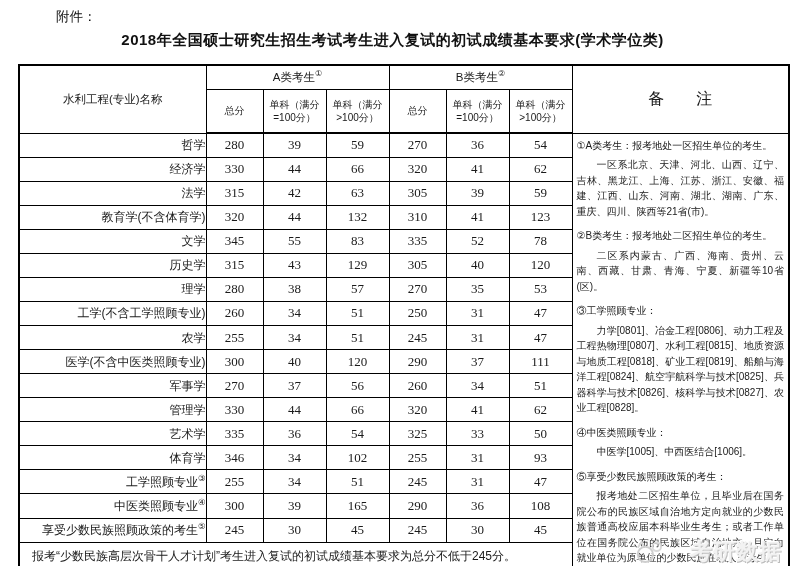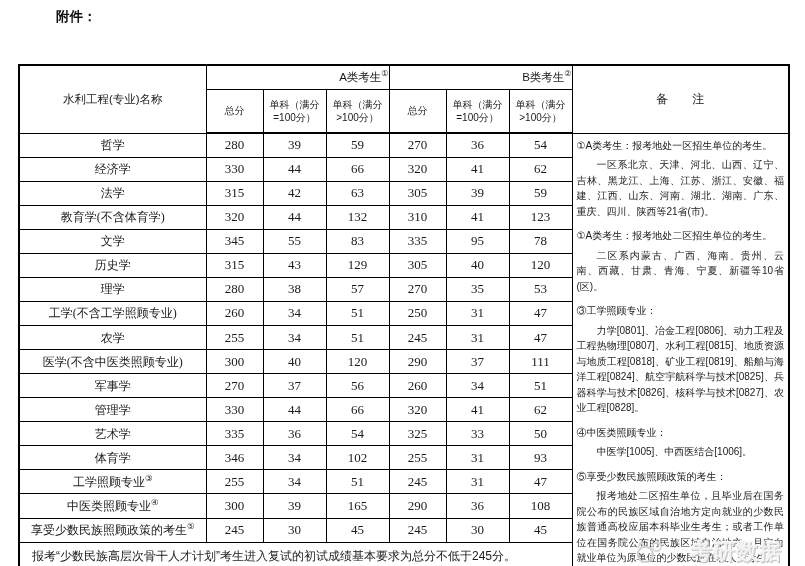--- a/index.html
+++ b/index.html
@@ -8,21 +8,21 @@
     width: 805px; height: 566px;
     background: #ffffff;
     color: #111111;
     font-family: "Liberation Sans", sans-serif;
     overflow: hidden;
   }
   .page { position: relative; width: 805px; height: 566px; }
 
   .attachment {
     position: absolute; left: 33px; top: 8px;
-    font-size: 13.5px; font-weight: bold; padding-left: 23px;
+    font-size: 13.5px; font-weight: normal; padding-left: 23px;
   }
   .doc-title {
     position: absolute; left: 0; right: 20px; top: 31px;
     text-align: center; font-size: 15px; font-weight: bold;
     letter-spacing: 0.5px;
   }
 
   table.score {
     position: absolute; left: 18px; top: 64px;
     width: 770px;
@@ -30,28 +30,28 @@
     table-layout: fixed;
     border: 2px solid #000;
   }
   table.score th, table.score td {
     border: 1px solid #000;
     padding: 0;
     color: #1a1a1a;
   }
   thead th { font-weight: normal; vertical-align: middle; text-align: center; }
   th.subject-h { font-size: 11.5px; border-bottom: 2px solid #000; }
-  th.group-h   { height: 24px; font-size: 11.5px; text-align: right; }
+  th.group-h   { height: 24px; font-size: 11.5px; }
   th.group-h sup { font-size: 8px; }
   tr.sub-row th { height: 44px; font-size: 10px; line-height: 1.3; padding: 0 3px; border-bottom: 2px solid #000; }
-  th.notes-h { font-size: 12px; border-bottom: 2px solid #000; }
+  th.notes-h { font-size: 16px; border-bottom: 2px solid #000; }
 
   td.subject {
-    text-align: center; padding-left: 6px;
-    font-size: 12px; height: 22px; font-family: Liberation Serif, serif;
+    text-align: right; padding-left: 6px;
+    font-size: 12px; height: 22px;
   }
   td.subject sup { font-size: 8.5px; }
   td.num {
     text-align: center;
     font-family: "Liberation Serif", serif;
     font-size: 13px; height: 22px;
   }
   tr.footer-row td {
     height: 26px; font-size: 12px;
     text-align: left; padding-left: 12px;
@@ -82,20 +82,21 @@
     letter-spacing: 1px;
     white-space: nowrap;
   }
 </style>
 </head>
 <body>
 
 <div class="page">
 
   <div class="attachment">附件：</div>
+  <div class="doc-title">2018年全国硕士研究生招生考试考生进入复试的初试成绩基本要求(学术学位类)</div>
 
   <table class="score">
     <colgroup>
       <col style="width:187px">
         <col style="width:57px">
         <col style="width:63px">
         <col style="width:63px">
       <col style="width:57px">
         <col style="width:63px">
         <col style="width:63px">
@@ -123,21 +124,21 @@
     <td class="num">280</td>
     <td class="num">39</td>
     <td class="num">59</td>
     <td class="num">270</td>
     <td class="num">36</td>
     <td class="num">54</td>
   <td class="notes-cell" rowspan="18">
     <div class="notes-body">
               <p class="note-p">①A类考生：报考地处一区招生单位的考生。</p>
               <p class="note-p indent">一区系北京、天津、河北、山西、辽宁、吉林、黑龙江、上海、江苏、浙江、安徽、福建、江西、山东、河南、湖北、湖南、广东、重庆、四川、陕西等21省(市)。</p>
-              <p class="note-p gap">①A类考生：报考地处二区招生单位的考生。</p>
+              <p class="note-p gap">②B类考生：报考地处二区招生单位的考生。</p>
               <p class="note-p indent">二区系内蒙古、广西、海南、贵州、云南、西藏、甘肃、青海、宁夏、新疆等10省(区)。</p>
               <p class="note-p gap">③工学照顾专业：</p>
               <p class="note-p indent">力学[0801]、冶金工程[0806]、动力工程及工程热物理[0807]、水利工程[0815]、地质资源与地质工程[0818]、矿业工程[0819]、船舶与海洋工程[0824]、航空宇航科学与技术[0825]、兵器科学与技术[0826]、核科学与技术[0827]、农业工程[0828]。</p>
               <p class="note-p gap">④中医类照顾专业：</p>
               <p class="note-p indent">中医学[1005]、中西医结合[1006]。</p>
               <p class="note-p gap">⑤享受少数民族照顾政策的考生：</p>
               <p class="note-p indent">报考地处二区招生单位，且毕业后在国务院公布的民族区域自治地方定向就业的少数民族普通高校应届本科毕业生考生；或者工作单位在国务院公布的民族区域自治地方，且定向就业单位为原单位的少数民族在职人员考生。</p>
             </div>
     <div class="watermark">
       <svg class="wm-logo" viewBox="0 0 40 28" width="38" height="27" aria-hidden="true">
@@ -175,21 +176,21 @@
     <td class="num">310</td>
     <td class="num">41</td>
     <td class="num">123</td>
   </tr>
         <tr>
     <td class="subject"><span class="subj-text">文学</span><sup class="subj-sup"></sup></td>
     <td class="num">345</td>
     <td class="num">55</td>
     <td class="num">83</td>
     <td class="num">335</td>
-    <td class="num">95</td>
+    <td class="num">52</td>
     <td class="num">78</td>
   </tr>
         <tr>
     <td class="subject"><span class="subj-text">历史学</span><sup class="subj-sup"></sup></td>
     <td class="num">315</td>
     <td class="num">43</td>
     <td class="num">129</td>
     <td class="num">305</td>
     <td class="num">40</td>
     <td class="num">120</td>

